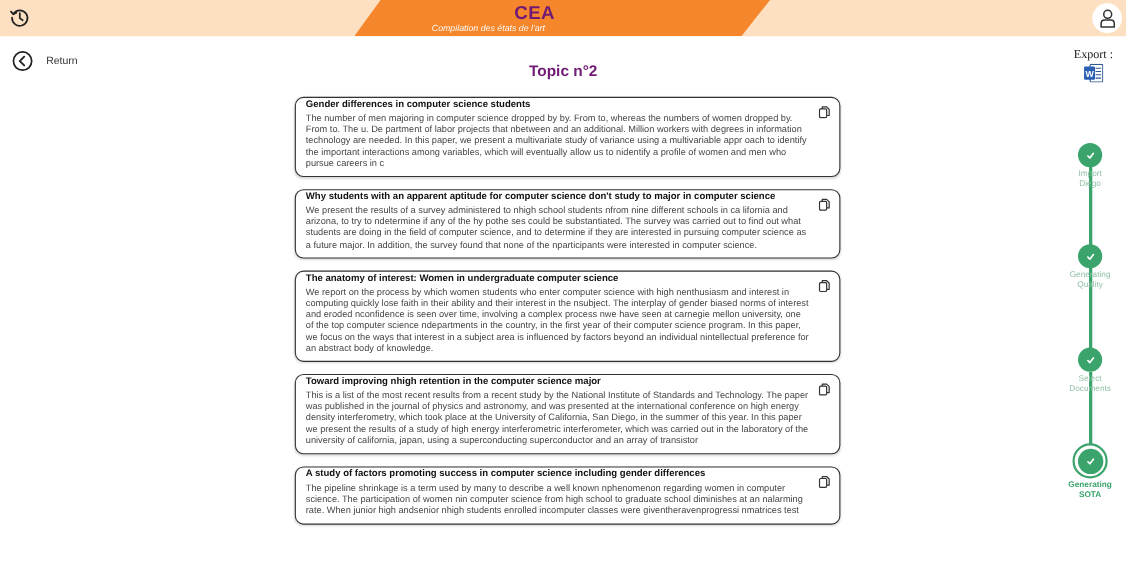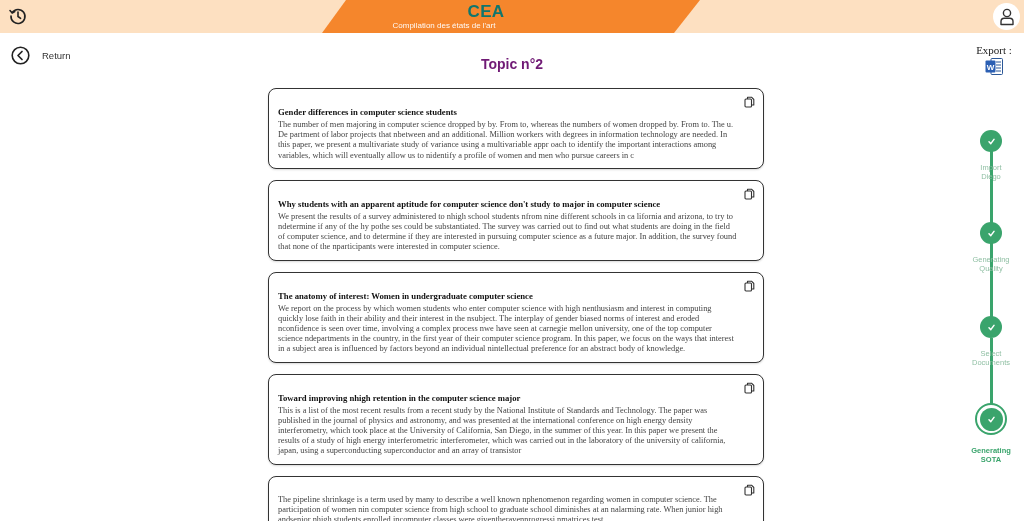--- a/index.html
+++ b/index.html
@@ -1,38 +1,38 @@
 <!DOCTYPE html>
 <html><head>
   <meta charset="utf-8">
   <style>
     * { box-sizing: border-box; margin: 0; padding: 0; }
     html, body { width: 1024px; height: 521px; overflow: hidden; background: #ffffff; font-family: "Liberation Sans", sans-serif; color: #222; }
     .header { position: absolute; left: 0; top: 0; width: 1024px; height: 33px; background: #fde0c1; }
     .header-band { position: absolute; left: 322px; top: 0; width: 378px; height: 33px; background: #f5862c;
       clip-path: polygon(24px 0, 378px 0, 352px 100%, 0 100%); }
-    .app-title { position: absolute; left: 0; width: 972px; top: 2px; text-align: center; color: #0f766e; font-weight: bold; font-size: 17px; letter-spacing: 0.3px; }
-    .app-subtitle { position: absolute; left: 0; width: 888px; top: 21px; text-align: center; color: #fff; font-size: 8px; opacity: 0.95; }
+    .app-title { position: absolute; left: 0; width: 972px; top: 2px; text-align: center; color: #701a75; font-weight: bold; font-size: 17px; letter-spacing: 0.3px; }
+    .app-subtitle { position: absolute; left: 0; width: 888px; top: 21px; text-align: center; color: #fff; font-style: italic; font-size: 8px; opacity: 0.95; }
     .history-btn { position: absolute; left: 8px; top: 6px; width: 20px; height: 20px; cursor: pointer; }
     .user-btn { position: absolute; left: 993px; top: 3px; width: 27px; height: 27px; border-radius: 50%; background: #fff; cursor: pointer; display: flex; align-items: center; justify-content: center; }
     .return-btn { position: absolute; left: 11px; top: 46px; display: flex; align-items: center; cursor: pointer; }
     .return-label { font-size: 9.5px; color: #333; margin-left: 12px; }
     .export { position: absolute; left: 968px; top: 44px; width: 52px; text-align: center; }
     .export-label { font-size: 11px; color: #222; font-family: Liberation Serif, serif; }
     .word-icon { display: block; margin: 2px auto 0; width: 18px; height: 17px; cursor: pointer; }
     .page-title { position: absolute; left: 0; top: 56px; width: 1024px; text-align: center; font-size: 14px; font-weight: bold; color: #701a75; }
     .cards { position: absolute; left: 268px; top: 88px; width: 496px; }
-    .card { border: 1.8px solid #333; border-radius: 8px; background: #fff; padding: 18px 26px 7px 9px; margin-bottom: 11px; position: relative; box-shadow: 0 1px 2px rgba(0,0,0,0.15); font-family: Liberation Serif, serif; }
+    .card { border: 1.8px solid #333; border-radius: 8px; background: #fff; padding: 0 26px 7px 9px; margin-bottom: 11px; position: relative; box-shadow: 0 1px 2px rgba(0,0,0,0.15); }
     .card-title { font-size: 8.7px; font-weight: bold; color: #111; margin-bottom: 3px; }
     .card-abstract { font-size: 8.4px; color: #444; line-height: 10.2px; }
     .copy-btn { position: absolute; right: 8px; top: 7px; width: 11px; height: 12px; cursor: pointer; }
     .stepper { position: absolute; left: 962px; top: 128px; width: 58px; }
     .step { position: absolute; width: 58px; text-align: center; }
     .step-circle { margin: 0 auto; width: 22px; height: 22px; border-radius: 50%; background: #3aa46c; display: flex; align-items: center; justify-content: center; }
-    .step-label { font-size: 7.5px; color: #8fbfa3; line-height: 9px; margin-top: 11px; }
+    .step-label { font-size: 7.5px; color: #8fbfa3; line-height: 9px; margin-top: 1px; }
     .step.active .step-circle { width: 32px; height: 32px; background: #fff; border: 2.5px solid #3aa46c; }
     .step.active .inner { width: 23px; height: 23px; border-radius: 50%; background: #3aa46c; display: flex; align-items: center; justify-content: center; }
     .step.active .step-label { color: #3aa46c; font-weight: bold; }
     .step-line { position: absolute; left: 28px; width: 3px; background: #3aa46c; }
   </style>
 </head>
 <body>
 
 <div class="header">
   <div class="header-band"></div>
@@ -105,20 +105,21 @@
   </div>
   <div class="card">
     <div class="card-title">Toward improving nhigh retention in the computer science major</div>
     <div class="card-abstract">This is a list of the most recent results from a recent study by the National Institute of Standards and Technology. The paper was published in the journal of physics and astronomy, and was presented at the international conference on high energy density interferometry, which took place at the University of California, San Diego, in the summer of this year. In this paper we present the results of a study of high energy interferometric interferometer, which was carried out in the laboratory of the university of california, japan, using a superconducting superconductor and an array of transistor</div>
     <svg class="copy-btn" viewBox="0 0 11 12">
       <rect x="1" y="3" width="6.5" height="8" rx="1" fill="#fff" stroke="#333" stroke-width="1.1"></rect>
       <path d="M3.5 3 V1.2 H7.5 L9.8 3.5 V9 H7.5" fill="none" stroke="#333" stroke-width="1.1" stroke-linejoin="round"></path>
     </svg>
   </div>
   <div class="card">
+    <div class="card-title">A study of factors promoting success in computer science including gender differences</div>
     <div class="card-abstract">The pipeline shrinkage is a term used by many to describe a well known nphenomenon regarding women in computer science. The participation of women nin computer science from high school to graduate school diminishes at an nalarming rate. When junior high andsenior nhigh students enrolled incomputer classes were giventheravenprogressi nmatrices test</div>
     <svg class="copy-btn" viewBox="0 0 11 12">
       <rect x="1" y="3" width="6.5" height="8" rx="1" fill="#fff" stroke="#333" stroke-width="1.1"></rect>
       <path d="M3.5 3 V1.2 H7.5 L9.8 3.5 V9 H7.5" fill="none" stroke="#333" stroke-width="1.1" stroke-linejoin="round"></path>
     </svg>
   </div>
 </div>
 
 <div class="stepper">
   <div class="step-line" style="top:20px;height:90px;"></div>

